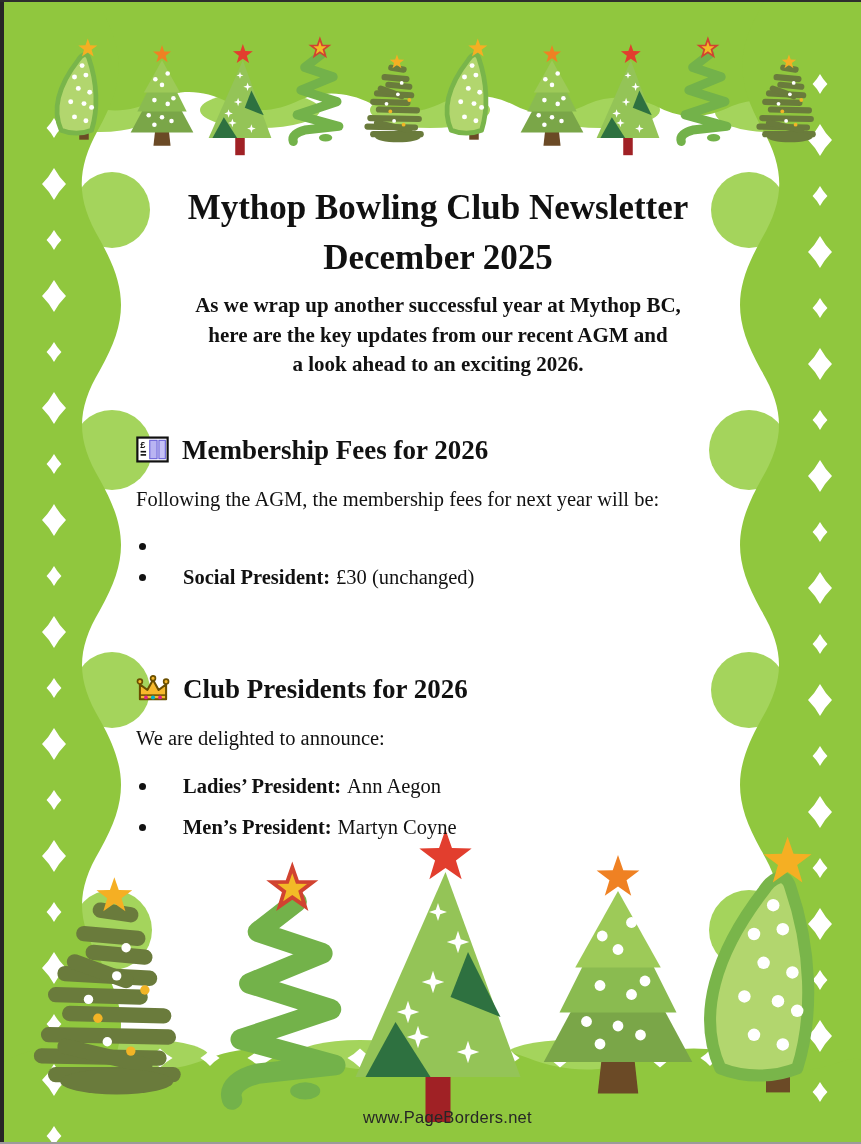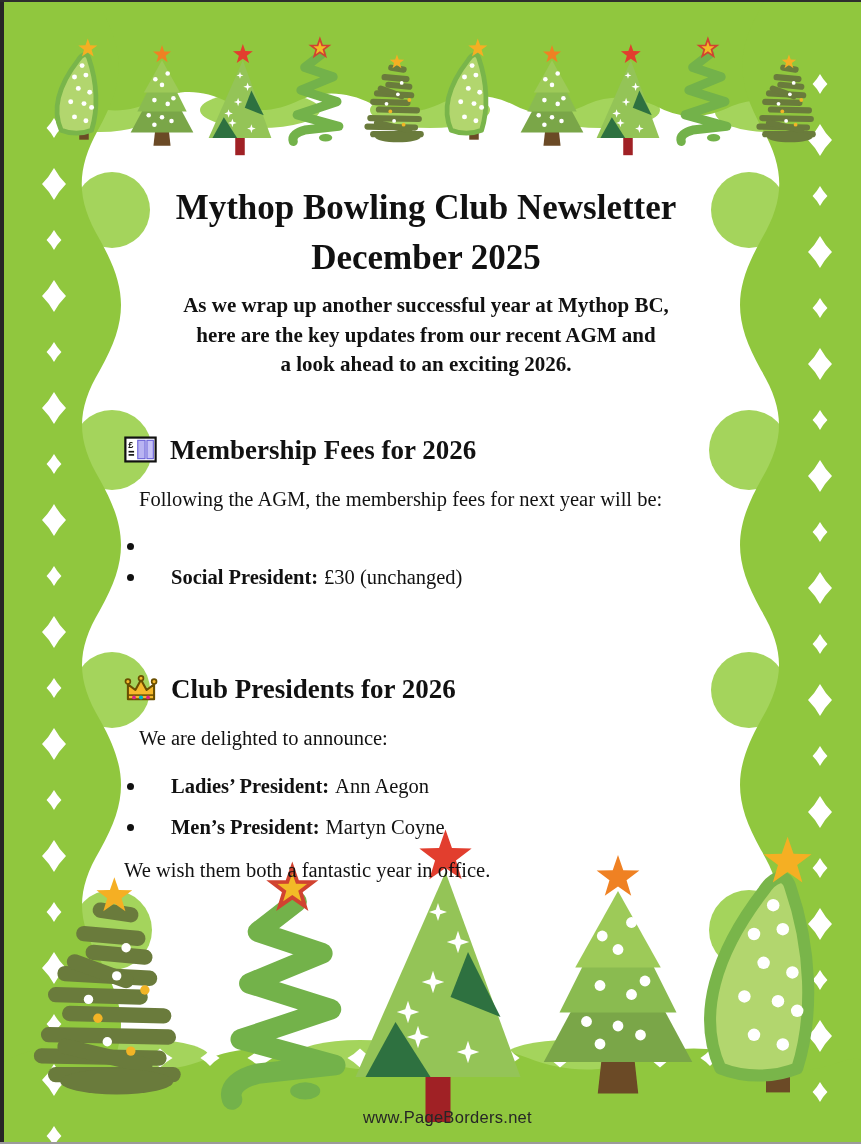--- a/index.html
+++ b/index.html
@@ -1,28 +1,28 @@
 <!DOCTYPE html>
 <html><head>
 <meta charset="utf-8">
 <style>
   html,body{margin:0;padding:0;background:#ffffff;}
   .page{
     position:relative;width:861px;height:1144px;overflow:hidden;
     background:#ffffff;font-family:"Liberation Serif",serif;color:#111;
   }
   svg.border{position:absolute;left:0;top:0;width:861px;height:1144px;display:block;}
-  .content{position:absolute;left:124px;top:0;width:604px;}
+  .content{position:absolute;left:136px;top:0;width:604px;}
   .title{font-size:35px;line-height:50px;font-weight:bold;text-align:center;margin:183px 0 0 0;}
   .intro{font-size:21px;line-height:29.5px;font-weight:bold;text-align:center;margin-top:8px;}
   .section1{margin-top:52px;}
   .section2{margin-top:80px;}
   .heading{font-size:27px;line-height:36px;font-weight:bold;display:flex;align-items:center;gap:13px;}
   .heading svg{flex:none;}
-  .lead{font-size:20.5px;line-height:27px;margin-top:18px;margin-left:15px;}
+  .lead{font-size:20.5px;line-height:27px;margin-top:18px;}
   .bullet{display:flex;align-items:flex-start;margin-top:14px;font-size:20.5px;line-height:27px;}
   .dot{flex:none;width:7px;height:7px;border-radius:50%;background:#111;margin:10px 37px 0 3px;}
   .closing{font-size:20.5px;line-height:27px;margin-top:16px;}
   .b-val{margin-left:6px;}
   .footer{
     position:absolute;top:1108px;left:17px;width:100%;text-align:center;
     font-family:"Liberation Sans",sans-serif;font-size:16.5px;color:#262626;letter-spacing:.3px;
   }
   .edge-left{position:absolute;left:0;top:0;width:4px;height:1144px;background:#262626;}
   .edge-top{position:absolute;left:0;top:0;width:861px;height:2px;background:#2e2e2e;}
@@ -299,18 +299,17 @@
       </div>
       <p class="lead">We are delighted to announce:</p>
       <div class="bullet">
         <span class="dot"></span>
         <span><b>Ladies’ President:</b><span class="b-val">Ann Aegon</span></span>
       </div>
       <div class="bullet">
         <span class="dot"></span>
         <span><b>Men’s President:</b><span class="b-val">Martyn Coyne</span></span>
       </div>
-      <p class="closing">We wish them both a fantastic year in office.</p>
     </div>
   </div>
 
   <div class="footer">www.PageBorders.net</div>
 </div>
 
 </body></html>

